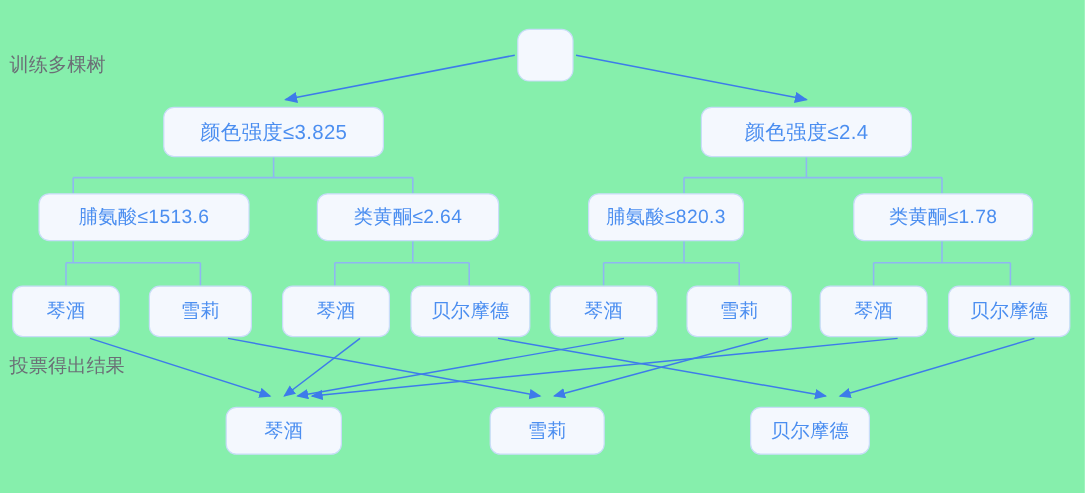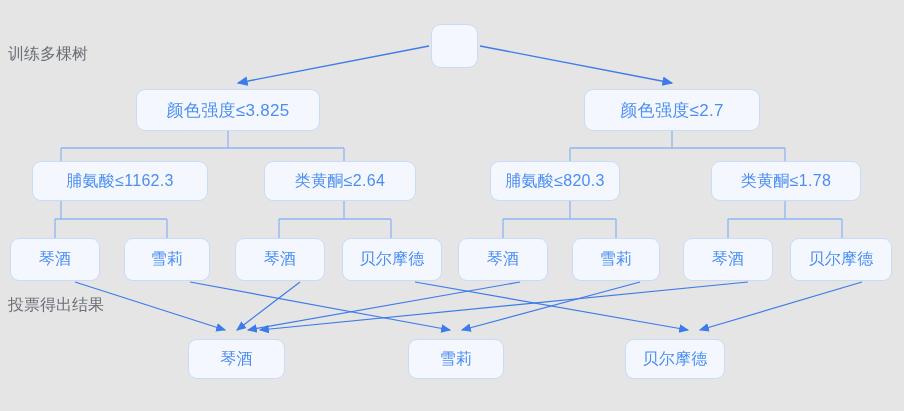--- a/index.html
+++ b/index.html
@@ -1,20 +1,20 @@
 <!DOCTYPE html>
 <html><head>
 <meta charset="utf-8">
 <style>
   html,body{margin:0;padding:0;background:#ffffff;}
   body{
     width:904px;height:411px;overflow:hidden;
     font-family:"Liberation Sans","DejaVu Sans",sans-serif;
   }
-  #stage{position:relative;width:904px;height:411px;background:#e5e5e5;}
+  #stage{position:relative;width:904px;height:411px;background:#86efac;}
   #wires{position:absolute;left:0;top:0;width:904px;height:411px;}
   .node{
     position:absolute;box-sizing:border-box;
     background:#f4f8fe;border:1.5px solid #c8dcf8;border-radius:9px;
     color:#4b8ef0;display:flex;align-items:center;justify-content:center;
     white-space:nowrap;letter-spacing:.3px;text-align:center;
   }
   .lvl1{font-size:17px;height:42px;}
   .lvl2{font-size:16px;height:40px;}
   .leaf{font-size:16px;height:43px;}
@@ -70,23 +70,23 @@
       <line x1="862" y1="282" x2="700" y2="330"></line>
     </g>
   </svg>
 
   <div class="side-label" style="left:8px;top:44px;">训练多棵树</div>
   <div class="side-label" style="left:8px;top:295px;">投票得出结果</div>
 
   <div class="node root" style="left:431px;top:24px;width:47px;height:44px;"></div>
 
   <div class="node lvl1" style="left:136px;top:89px;width:184px;">颜色强度≤3.825</div>
-  <div class="node lvl1" style="left:584px;top:89px;width:176px;">颜色强度≤2.7</div>
+  <div class="node lvl1" style="left:584px;top:89px;width:176px;">颜色强度≤2.4</div>
 
-  <div class="node lvl2" style="left:32px;top:161px;width:176px;">脯氨酸≤1162.3</div>
+  <div class="node lvl2" style="left:32px;top:161px;width:176px;">脯氨酸≤1513.6</div>
   <div class="node lvl2" style="left:264px;top:161px;width:152px;">类黄酮≤2.64</div>
   <div class="node lvl2" style="left:490px;top:161px;width:130px;">脯氨酸≤820.3</div>
   <div class="node lvl2" style="left:711px;top:161px;width:150px;">类黄酮≤1.78</div>
 
   <div class="node leaf" style="left:10px;top:238px;width:90px;">琴酒</div>
   <div class="node leaf" style="left:124px;top:238px;width:86px;">雪莉</div>
   <div class="node leaf" style="left:235px;top:238px;width:90px;">琴酒</div>
   <div class="node leaf" style="left:342px;top:238px;width:100px;">贝尔摩德</div>
   <div class="node leaf" style="left:458px;top:238px;width:90px;">琴酒</div>
   <div class="node leaf" style="left:572px;top:238px;width:88px;">雪莉</div>

